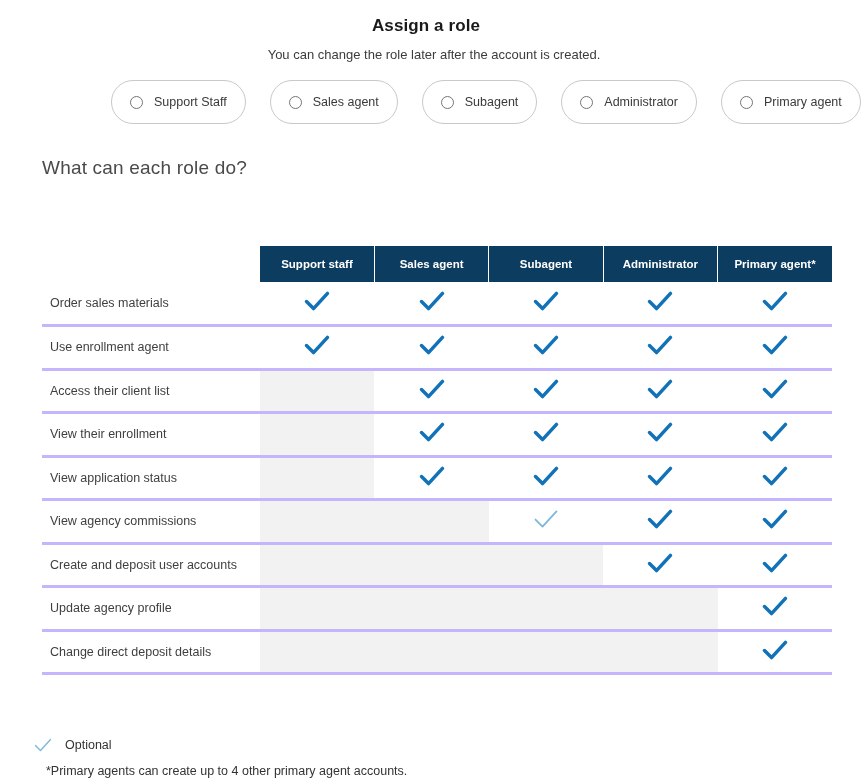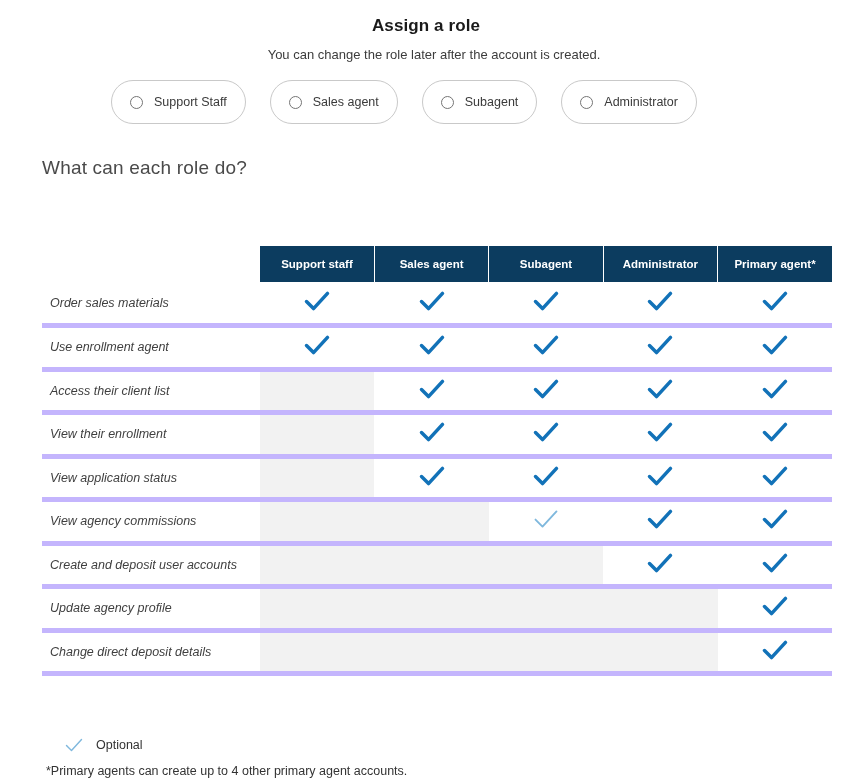--- a/index.html
+++ b/index.html
@@ -104,25 +104,24 @@
     height: 36px;
     text-align: center;
     vertical-align: middle;
     border-right: 1px solid #ffffff;
     padding: 0 2px;
   }
   table.perm thead th.col-head:last-child { border-right: none; }
 
   table.perm tbody td {
     height: 43.5px;
-    border-bottom: 5px solid #c4b5fd;
+    border-bottom: 3px solid #c4b5fd;
     text-align: center;
     vertical-align: middle;
     padding: 0;
-    font-style: italic;
   }
   table.perm tbody tr:first-child td { border-top: none; }
   table.perm td.lbl {
     text-align: left;
     font-size: 12.5px;
     color: #3f3f3f;
     padding-left: 8px;
     background: #ffffff;
   }
   table.perm td.cell { background: #ffffff; }
@@ -130,21 +129,21 @@
 
   .check {
     display: inline-block;
     line-height: 0;
   }
   .check svg { display: block; }
 
   
   .legend {
     position: absolute;
-    left: 64px;
+    left: 33px;
     top: 719px;
     display: flex;
     align-items: center;
   }
   .legend .check { margin-right: 12px; }
   .legend-text {
     font-size: 12.5px;
     color: #333333;
   }
   .footnote {
@@ -173,20 +172,24 @@
         <span class="radio-circle"></span>
         <span class="chip-label">Sales agent</span>
       </div>
       <div class="chip">
         <span class="radio-circle"></span>
         <span class="chip-label">Subagent</span>
       </div>
       <div class="chip">
         <span class="radio-circle"></span>
         <span class="chip-label">Administrator</span>
+      </div>
+      <div class="chip">
+        <span class="radio-circle"></span>
+        <span class="chip-label">Primary agent</span>
       </div>
     </div>
 
   <h2 class="section-head">What can each role do?</h2>
 
   <div class="table-wrap">
     <table class="perm">
       <colgroup>
         <col class="c-label">
         <col class="c-col">

